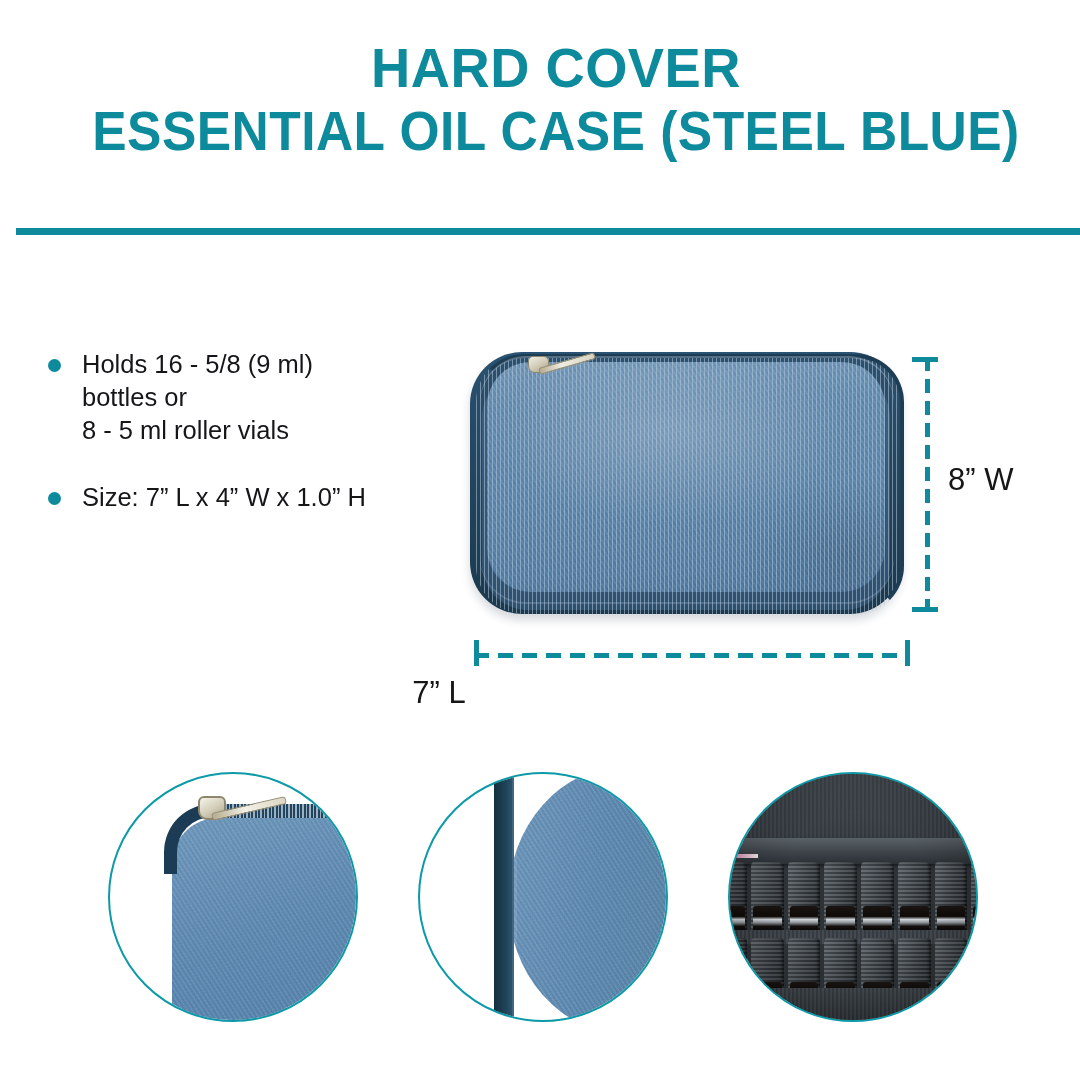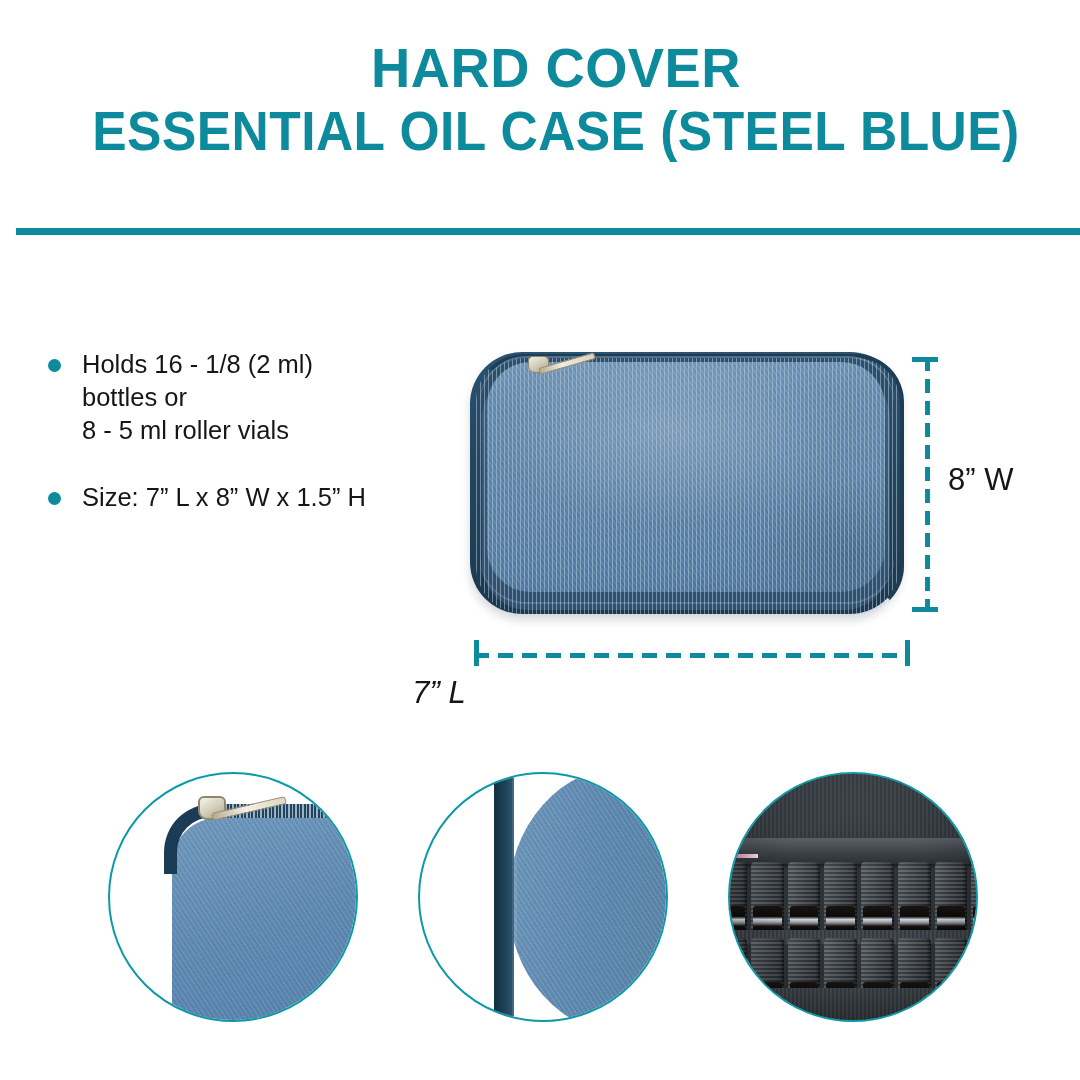--- a/index.html
+++ b/index.html
@@ -277,21 +277,21 @@
   .label-l {
     position: absolute;
     left: 0;
     top: 675px;
     width: 1080px;
     text-align: center;
     color: #161616;
     font-size: 31px;
     font-family: "Liberation Sans", sans-serif;
   }
-  .label-l-inner { margin-left: -202px; font-style: italic; }
+  .label-l-inner { margin-left: -202px; }
 
   
   .detail-row {
     position: absolute;
     left: 0;
     top: 772px;
     width: 1080px;
     height: 258px;
   }
   .detail-circle {
@@ -491,28 +491,28 @@
     <span class="title-line title-line-1">HARD COVER</span>
     <span class="title-line title-line-2">ESSENTIAL OIL CASE (STEEL BLUE)</span>
   </div>
   <div class="header-rule"></div>
 </div>
 
 <div class="features">
 
   <div class="feature-item">
     <span class="feature-bullet"></span>
-    <span class="feature-text">Holds 16 - 1/8 (2 ml)
+    <span class="feature-text">Holds 16 - 5/8 (9 ml)
 bottles or
 8 - 5 ml roller vials</span>
   </div>
 
   <div class="feature-item">
     <span class="feature-bullet"></span>
-    <span class="feature-text">Size: 7” L x 8” W x 1.5” H</span>
+    <span class="feature-text">Size: 7” L x 4” W x 1.0” H</span>
   </div>
 
 
 </div>
 
 <div class="hero">
   <div class="case-shell"></div>
   <div class="case-lip"></div>
   <div class="case-face">
     <div class="weave"></div>

